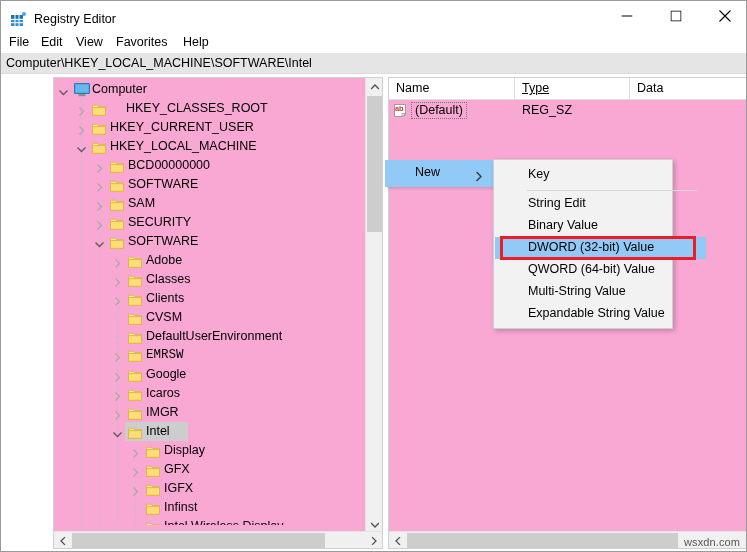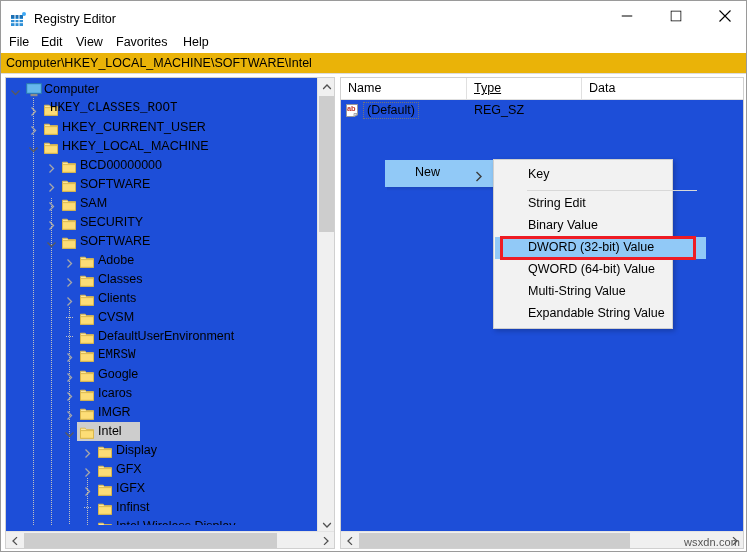--- a/index.html
+++ b/index.html
@@ -70,39 +70,40 @@
     padding: 0 4px;
     white-space: nowrap;
     cursor: default;
   }
 
   
   .addressbar {
     position: absolute;
     left: 0; top: 52px;
     width: 745px; height: 21px;
-    background: #eab308;
+    background: #e5e5e5;
     border-bottom: 1px solid #dcdcdc;
     box-sizing: border-box;
   }
   .address-text {
     position: absolute;
     left: 5px; top: 3px;
     font-size: 12.5px;
     color: #000000;
     white-space: nowrap;
   }
 
   
   .pane {
     position: absolute;
-    background: #1d4ed8;
+    background: #f9a8d4;
     border: 1px solid #d0d0d0;
     box-sizing: border-box;
     overflow: hidden;
+    margin-left: 48px;
   }
   .tree-pane  { left: 4px;   top: 76px; width: 330px; height: 472px; }
   .list-pane  { left: 339px; top: 76px; width: 404px; height: 472px; }
 
   
   .tree-inner {
     position: absolute;
     left: 0; top: 0;
     width: 311px; height: 447px;
     overflow: hidden;
@@ -372,21 +373,21 @@
           <span class="tree-label" style="left: 38px;">Computer</span>
         </div>
         <div class="tree-row" style="top: 21px;">
           <span class="chev" style="left: 22px;"><svg width="11" height="11" viewBox="0 0 11 11">
               <path d="M3.5 1.5 L7.5 5.5 L3.5 9.5" stroke="#a8a8a8" stroke-width="1.3" fill="none"></path>
             </svg></span>
           <span class="folder" style="left: 38px;"><svg width="14" height="13" viewBox="0 0 14 13">
               <path d="M0.5 2.2 H5.2 L6.3 3.6 H13.5 V12.3 H0.5 Z" fill="#fde79a" stroke="#d8b44a" stroke-width="0.9"></path>
               <path d="M0.5 4.6 H13.5 V12.3 H0.5 Z" fill="#fddd76" stroke="#d8b44a" stroke-width="0.9"></path>
             </svg></span>
-          <span class="tree-label" style="left: 44px; font-family: Liberation Mono, monospace;">HKEY_CLASSES_ROOT</span>
+          <span class="tree-label" style="left: 72px;">HKEY_CLASSES_ROOT</span>
         </div>
         <div class="tree-row" style="top: 40px;">
           <span class="chev" style="left: 22px;"><svg width="11" height="11" viewBox="0 0 11 11">
               <path d="M3.5 1.5 L7.5 5.5 L3.5 9.5" stroke="#a8a8a8" stroke-width="1.3" fill="none"></path>
             </svg></span>
           <span class="folder" style="left: 38px;"><svg width="14" height="13" viewBox="0 0 14 13">
               <path d="M0.5 2.2 H5.2 L6.3 3.6 H13.5 V12.3 H0.5 Z" fill="#fde79a" stroke="#d8b44a" stroke-width="0.9"></path>
               <path d="M0.5 4.6 H13.5 V12.3 H0.5 Z" fill="#fddd76" stroke="#d8b44a" stroke-width="0.9"></path>
             </svg></span>
           <span class="tree-label" style="left: 56px;">HKEY_CURRENT_USER</span>

